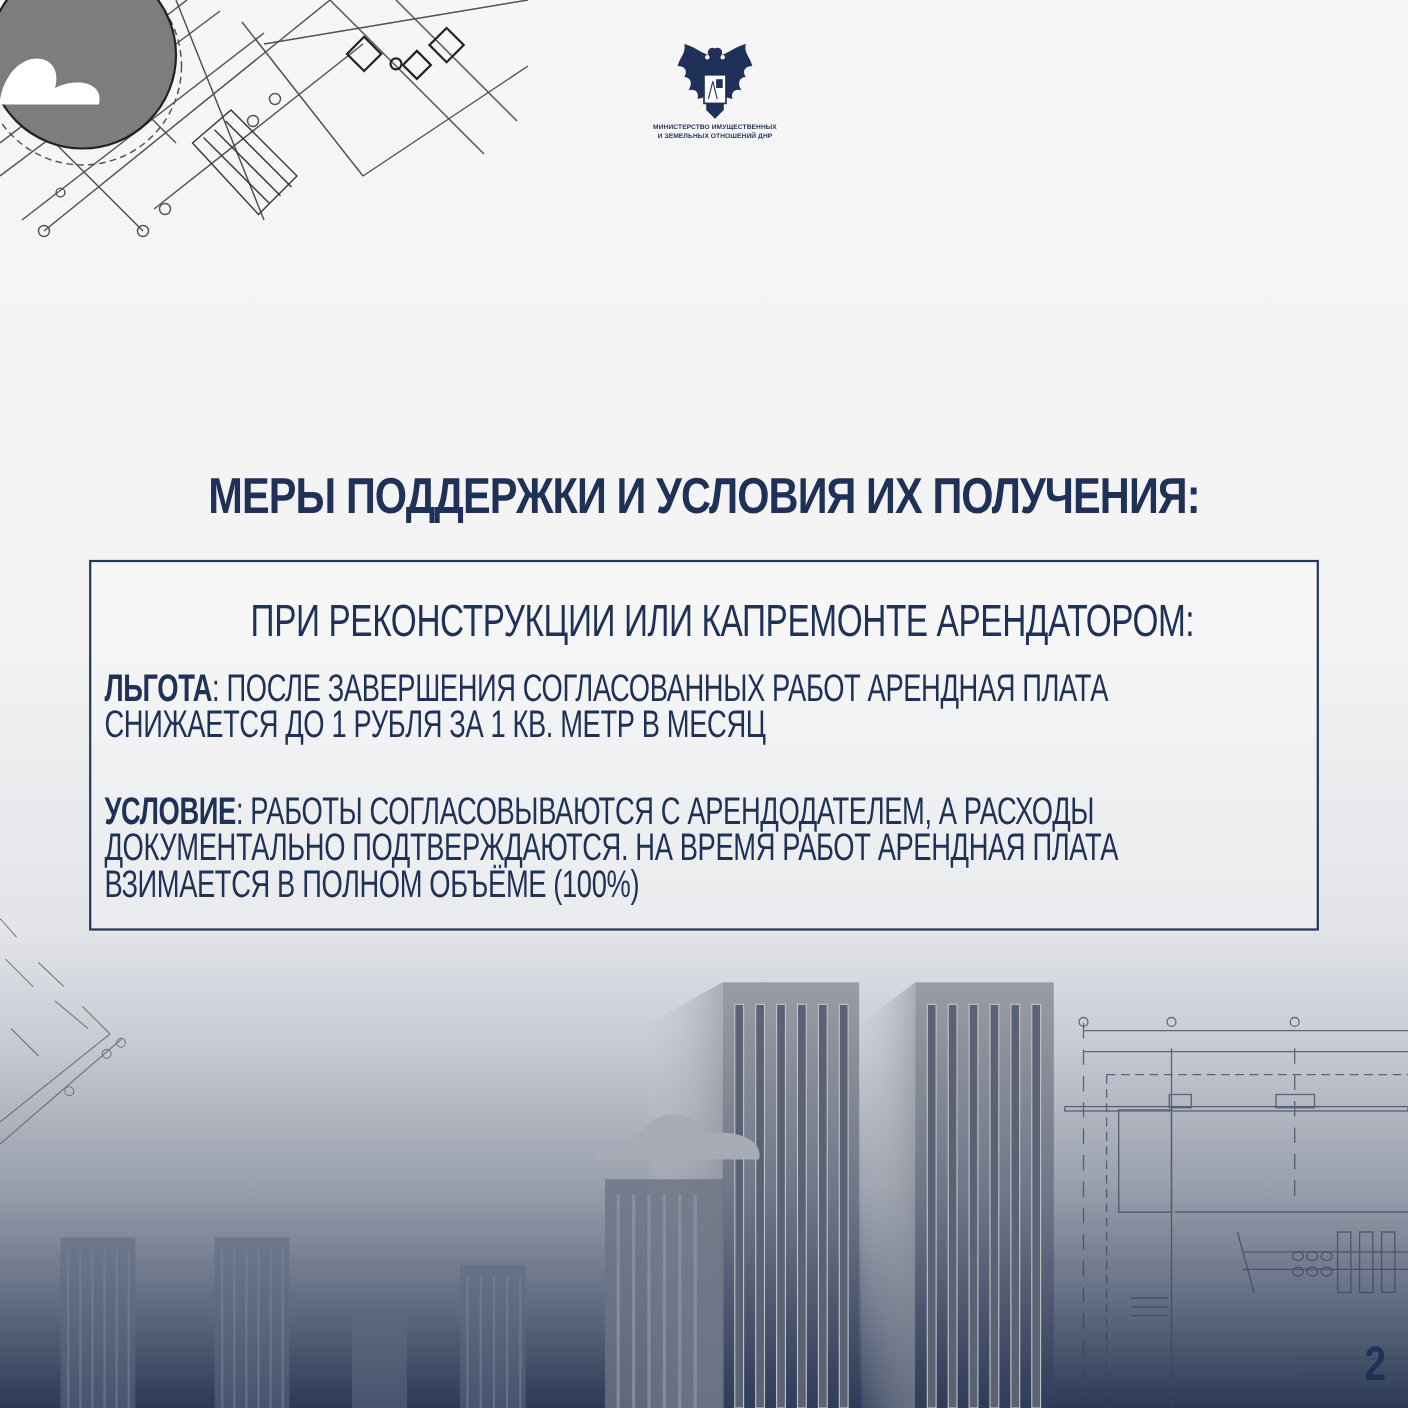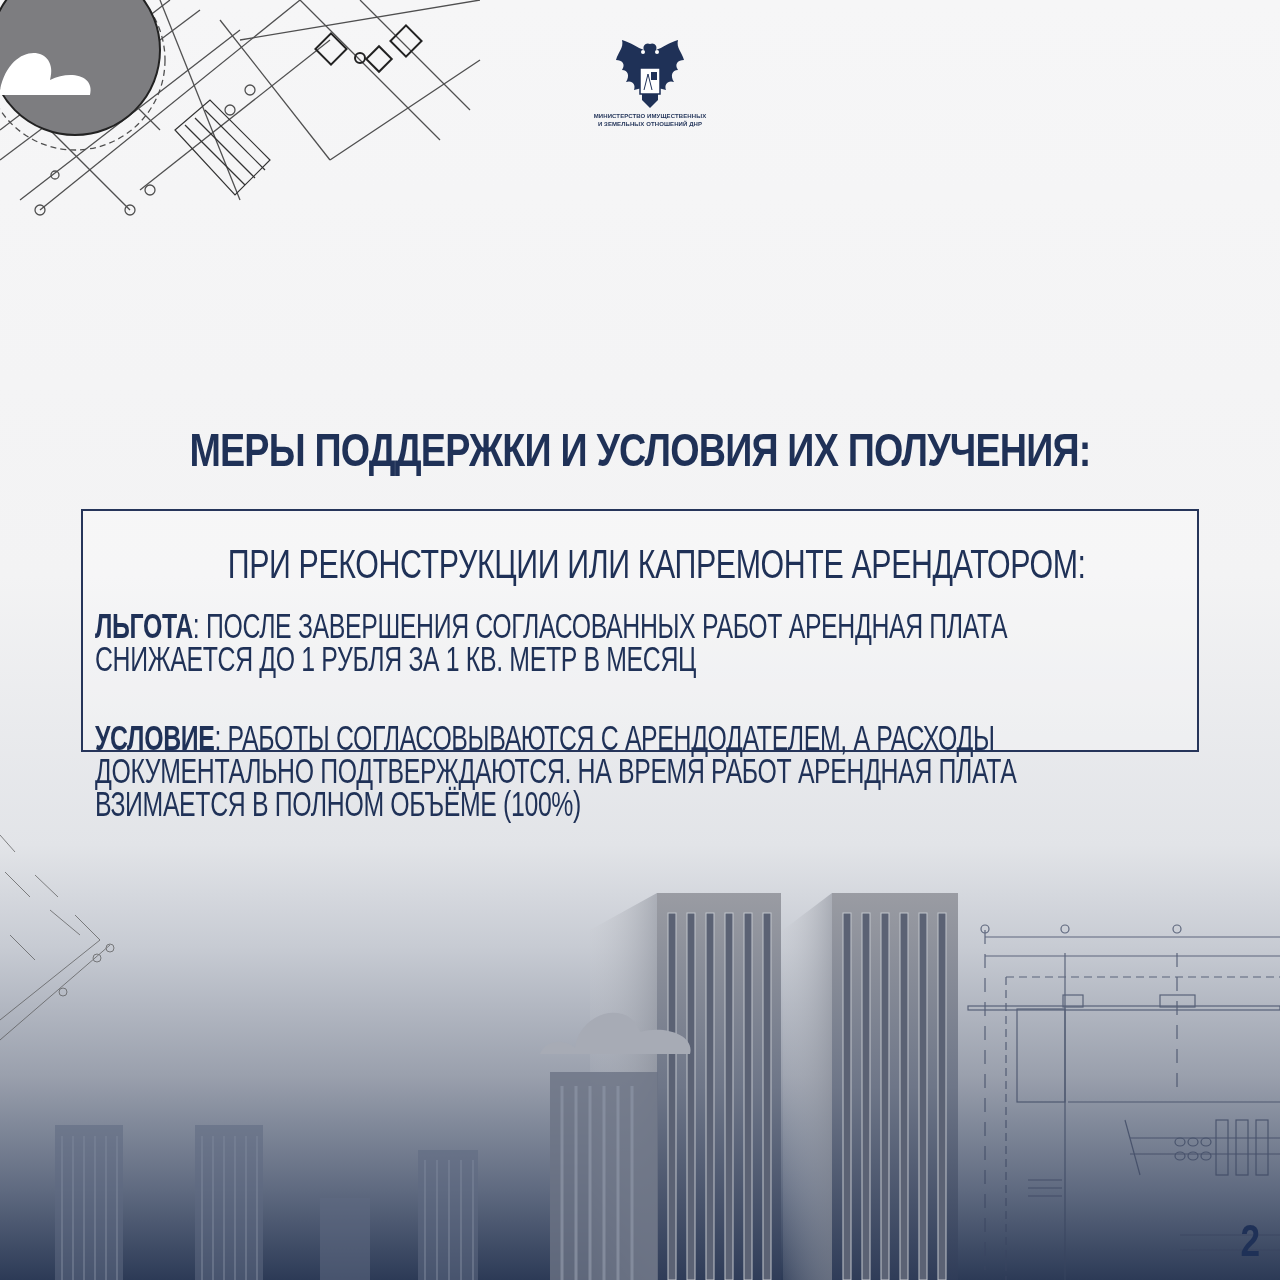--- a/index.html
+++ b/index.html
@@ -7,21 +7,21 @@
       font-family: "Liberation Sans", "DejaVu Sans", sans-serif; }
     .bg { position: absolute; inset: 0;
       background: linear-gradient(180deg, #f6f6f7 0%, #f3f3f4 45%, #e2e4e8 66%, #c7cbd3 74%, #9aa0ad 84%, #5f6a80 93%, #2c3a56 100%); }
     .drawing { position: absolute; inset: 0; }
     .logo { position: absolute; left: 560px; top: 38px; width: 180px; text-align: center; }
     .logo svg { display: block; margin: 0 auto; }
     .logo-text { font-size: 6px; font-weight: bold; color: #1f3157; line-height: 8px; letter-spacing: 0.1px; margin-top: 2px; }
     .title { position: absolute; left: 0; right: 0; top: 423px; text-align: center;
       font-family: "Liberation Sans", sans-serif; font-weight: bold; font-size: 46px;
       color: #1f3157; letter-spacing: -1px; transform: scaleX(0.82); transform-origin: center; white-space: nowrap; }
-    .box { position: absolute; left: 81px; top: 509px; width: 1118px; height: 243px;
+    .box { position: absolute; left: 81px; top: 509px; width: 1118px; height: 337px;
       border: 2px solid #26355a; box-sizing: border-box; background: rgba(255,255,255,0.25); }
     .box-heading { position: absolute; left: 0; right: 0; top: 30px; text-align: center;
       font-size: 41px; color: #1f3157; white-space: nowrap; transform: scaleX(0.74); transform-origin: center; letter-spacing: -0.5px; }
     .para { position: absolute; left: 12px; width: 1380px; font-size: 35px; line-height: 33px; color: #1f3157;
       transform: scaleX(0.71); transform-origin: left top; letter-spacing: -0.5px; }
     .para b { font-weight: bold; }
     .p1 { top: 98px; }
     .p2 { top: 210px; }
     .page-num { position: absolute; right: 18px; bottom: 14px; font-size: 44px; font-weight: bold; color: #1f3157;
       transform: scaleX(0.8); }

